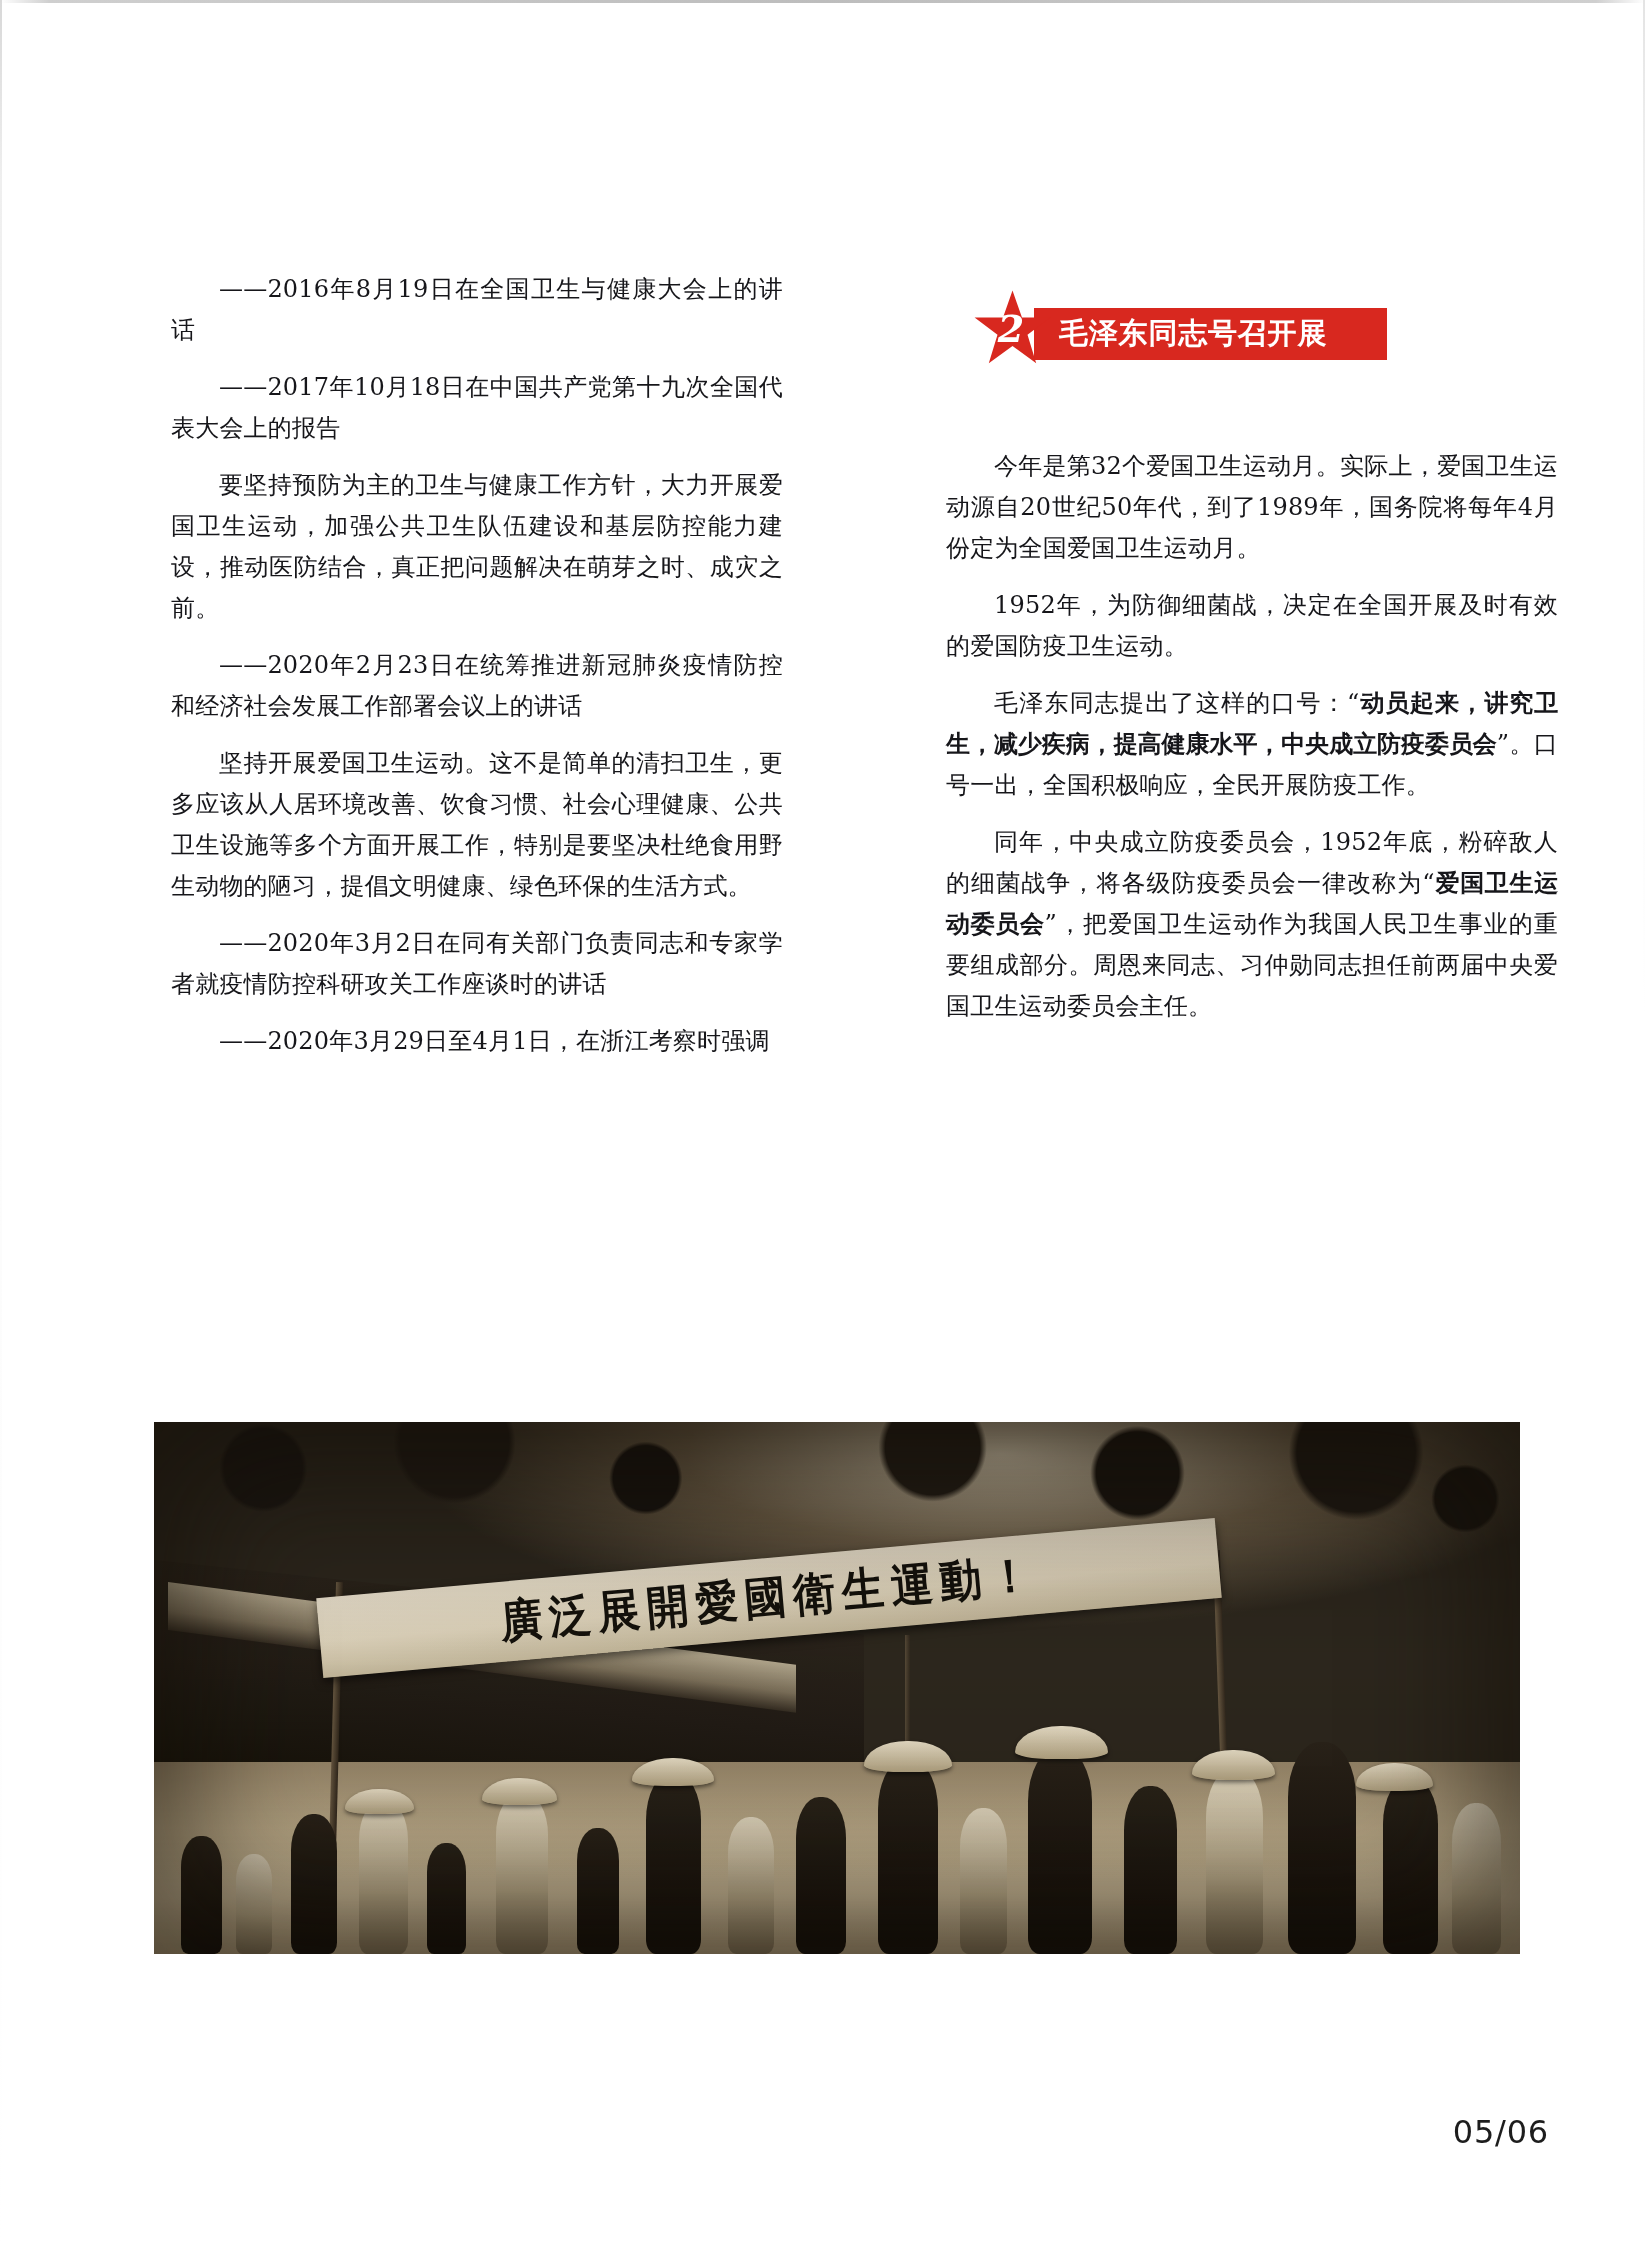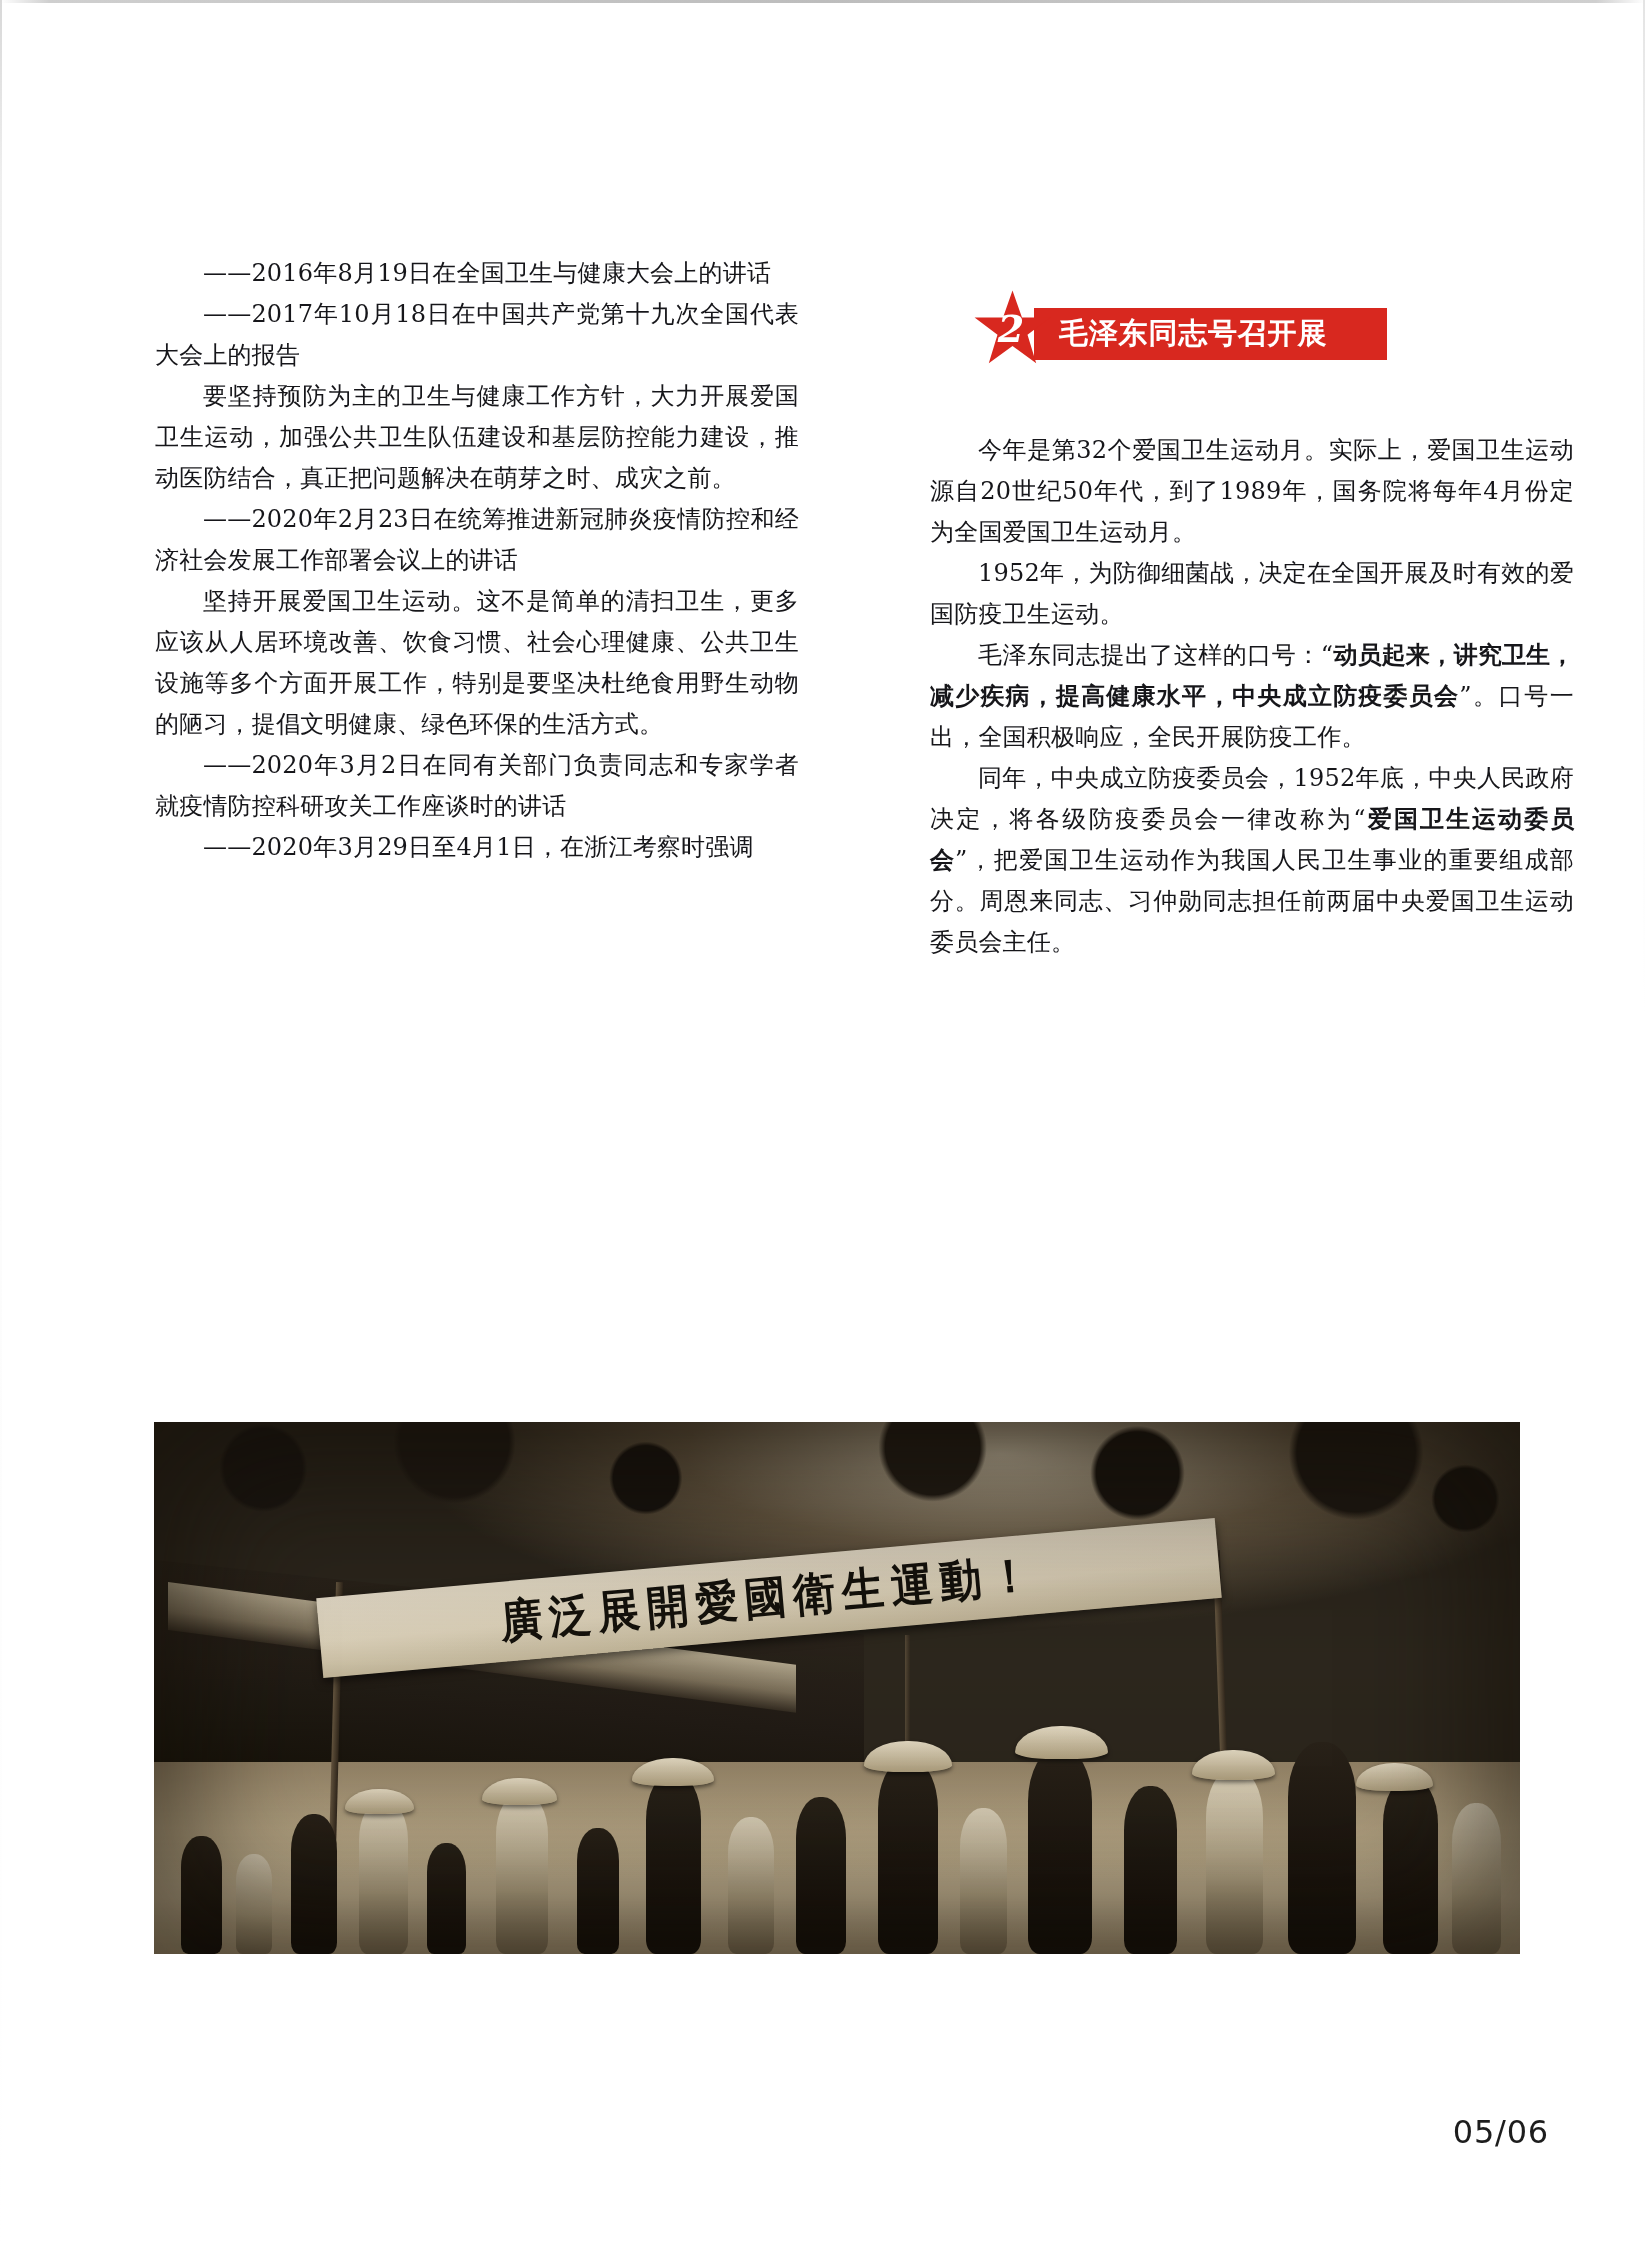--- a/index.html
+++ b/index.html
@@ -47,21 +47,21 @@
     line-height: 41px;
     color: #16161a;
     text-align: justify;
     text-justify: inter-ideograph;
     letter-spacing: 0.2px;
   }
   .col-left  { left: 155px;  top: 253px; width: 644px; }
   .col-right { left: 930px; top: 430px; width: 644px; }
 
   .col p {
-    margin: 0;
+    margin: 16px;
     text-indent: 2em;
   }
   .col p.src {            
     text-indent: 2em;
   }
 
   b.quote {
     font-family: "DejaVu Sans", "Liberation Sans", sans-serif;
     font-weight: 700;
     letter-spacing: -0.2px;
@@ -281,21 +281,21 @@
     <p>
       <span>今年是第32个爱国卫生运动月。实际上，爱国卫生运动源自20世纪50年代，到了1989年，国务院将每年4月份定为全国爱国卫生运动月。</span>
     </p>
     <p>
       <span>1952年，为防御细菌战，决定在全国开展及时有效的爱国防疫卫生运动。</span>
     </p>
     <p>
       <span>毛泽东同志提出了这样的口号：“</span><b class="quote">动员起来，讲究卫生，减少疾病，提高健康水平，中央成立防疫委员会</b><span>”。口号一出，全国积极响应，全民开展防疫工作。</span>
     </p>
     <p>
-      <span>同年，中央成立防疫委员会，1952年底，中央人民政府决定，将各级防疫委员会一律改称为“</span><b class="quote">爱国卫生运动委员会</b><span>”，把爱国卫生运动作为我国人民卫生事业的重要组成部分。周恩来同志、习仲勋同志担任前两届中央爱国卫生运动委员会主任。</span>
+      <span>同年，中央成立防疫委员会，1952年底，粉碎敌人的细菌战争，将各级防疫委员会一律改称为“</span><b class="quote">爱国卫生运动委员会</b><span>”，把爱国卫生运动作为我国人民卫生事业的重要组成部分。周恩来同志、习仲勋同志担任前两届中央爱国卫生运动委员会主任。</span>
     </p>
   </div>
 
   <div class="photo">
     <div class="photo-scene">
       <div class="ph-sky"></div>
       <div class="ph-canopy"></div>
       <div class="ph-shops"></div>
       <div class="ph-awning"></div>
       <div class="ph-road"></div>

